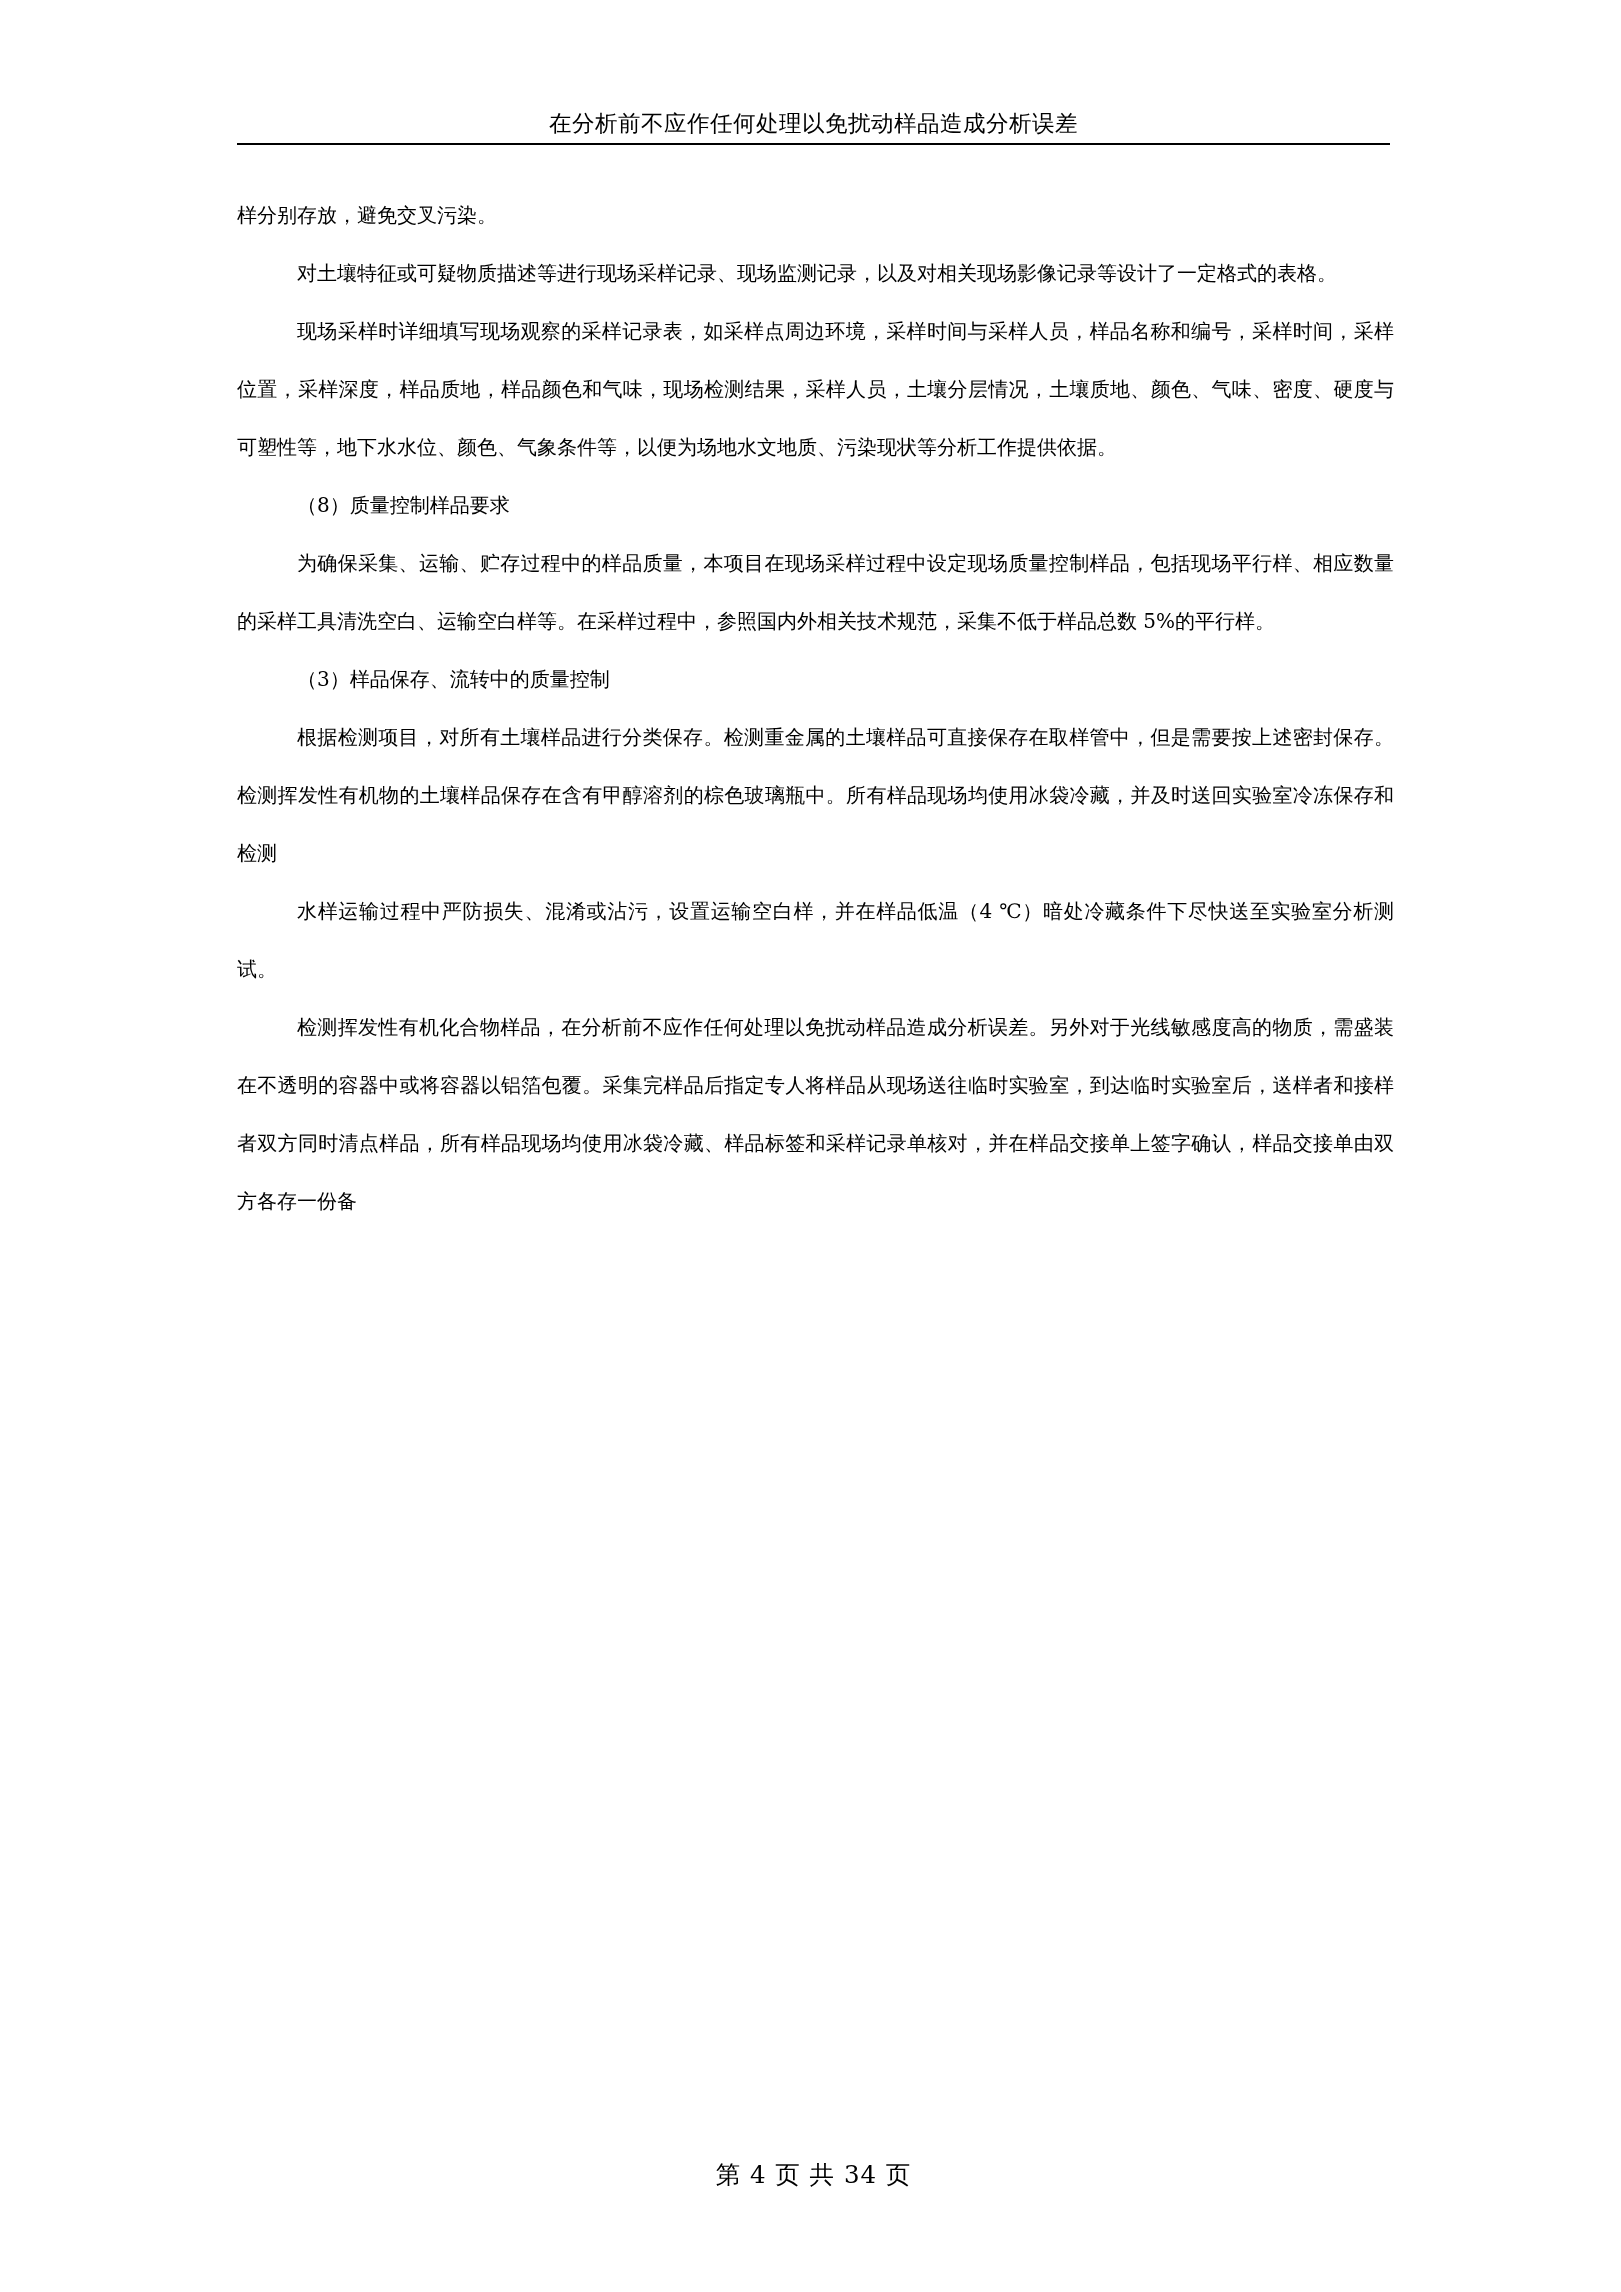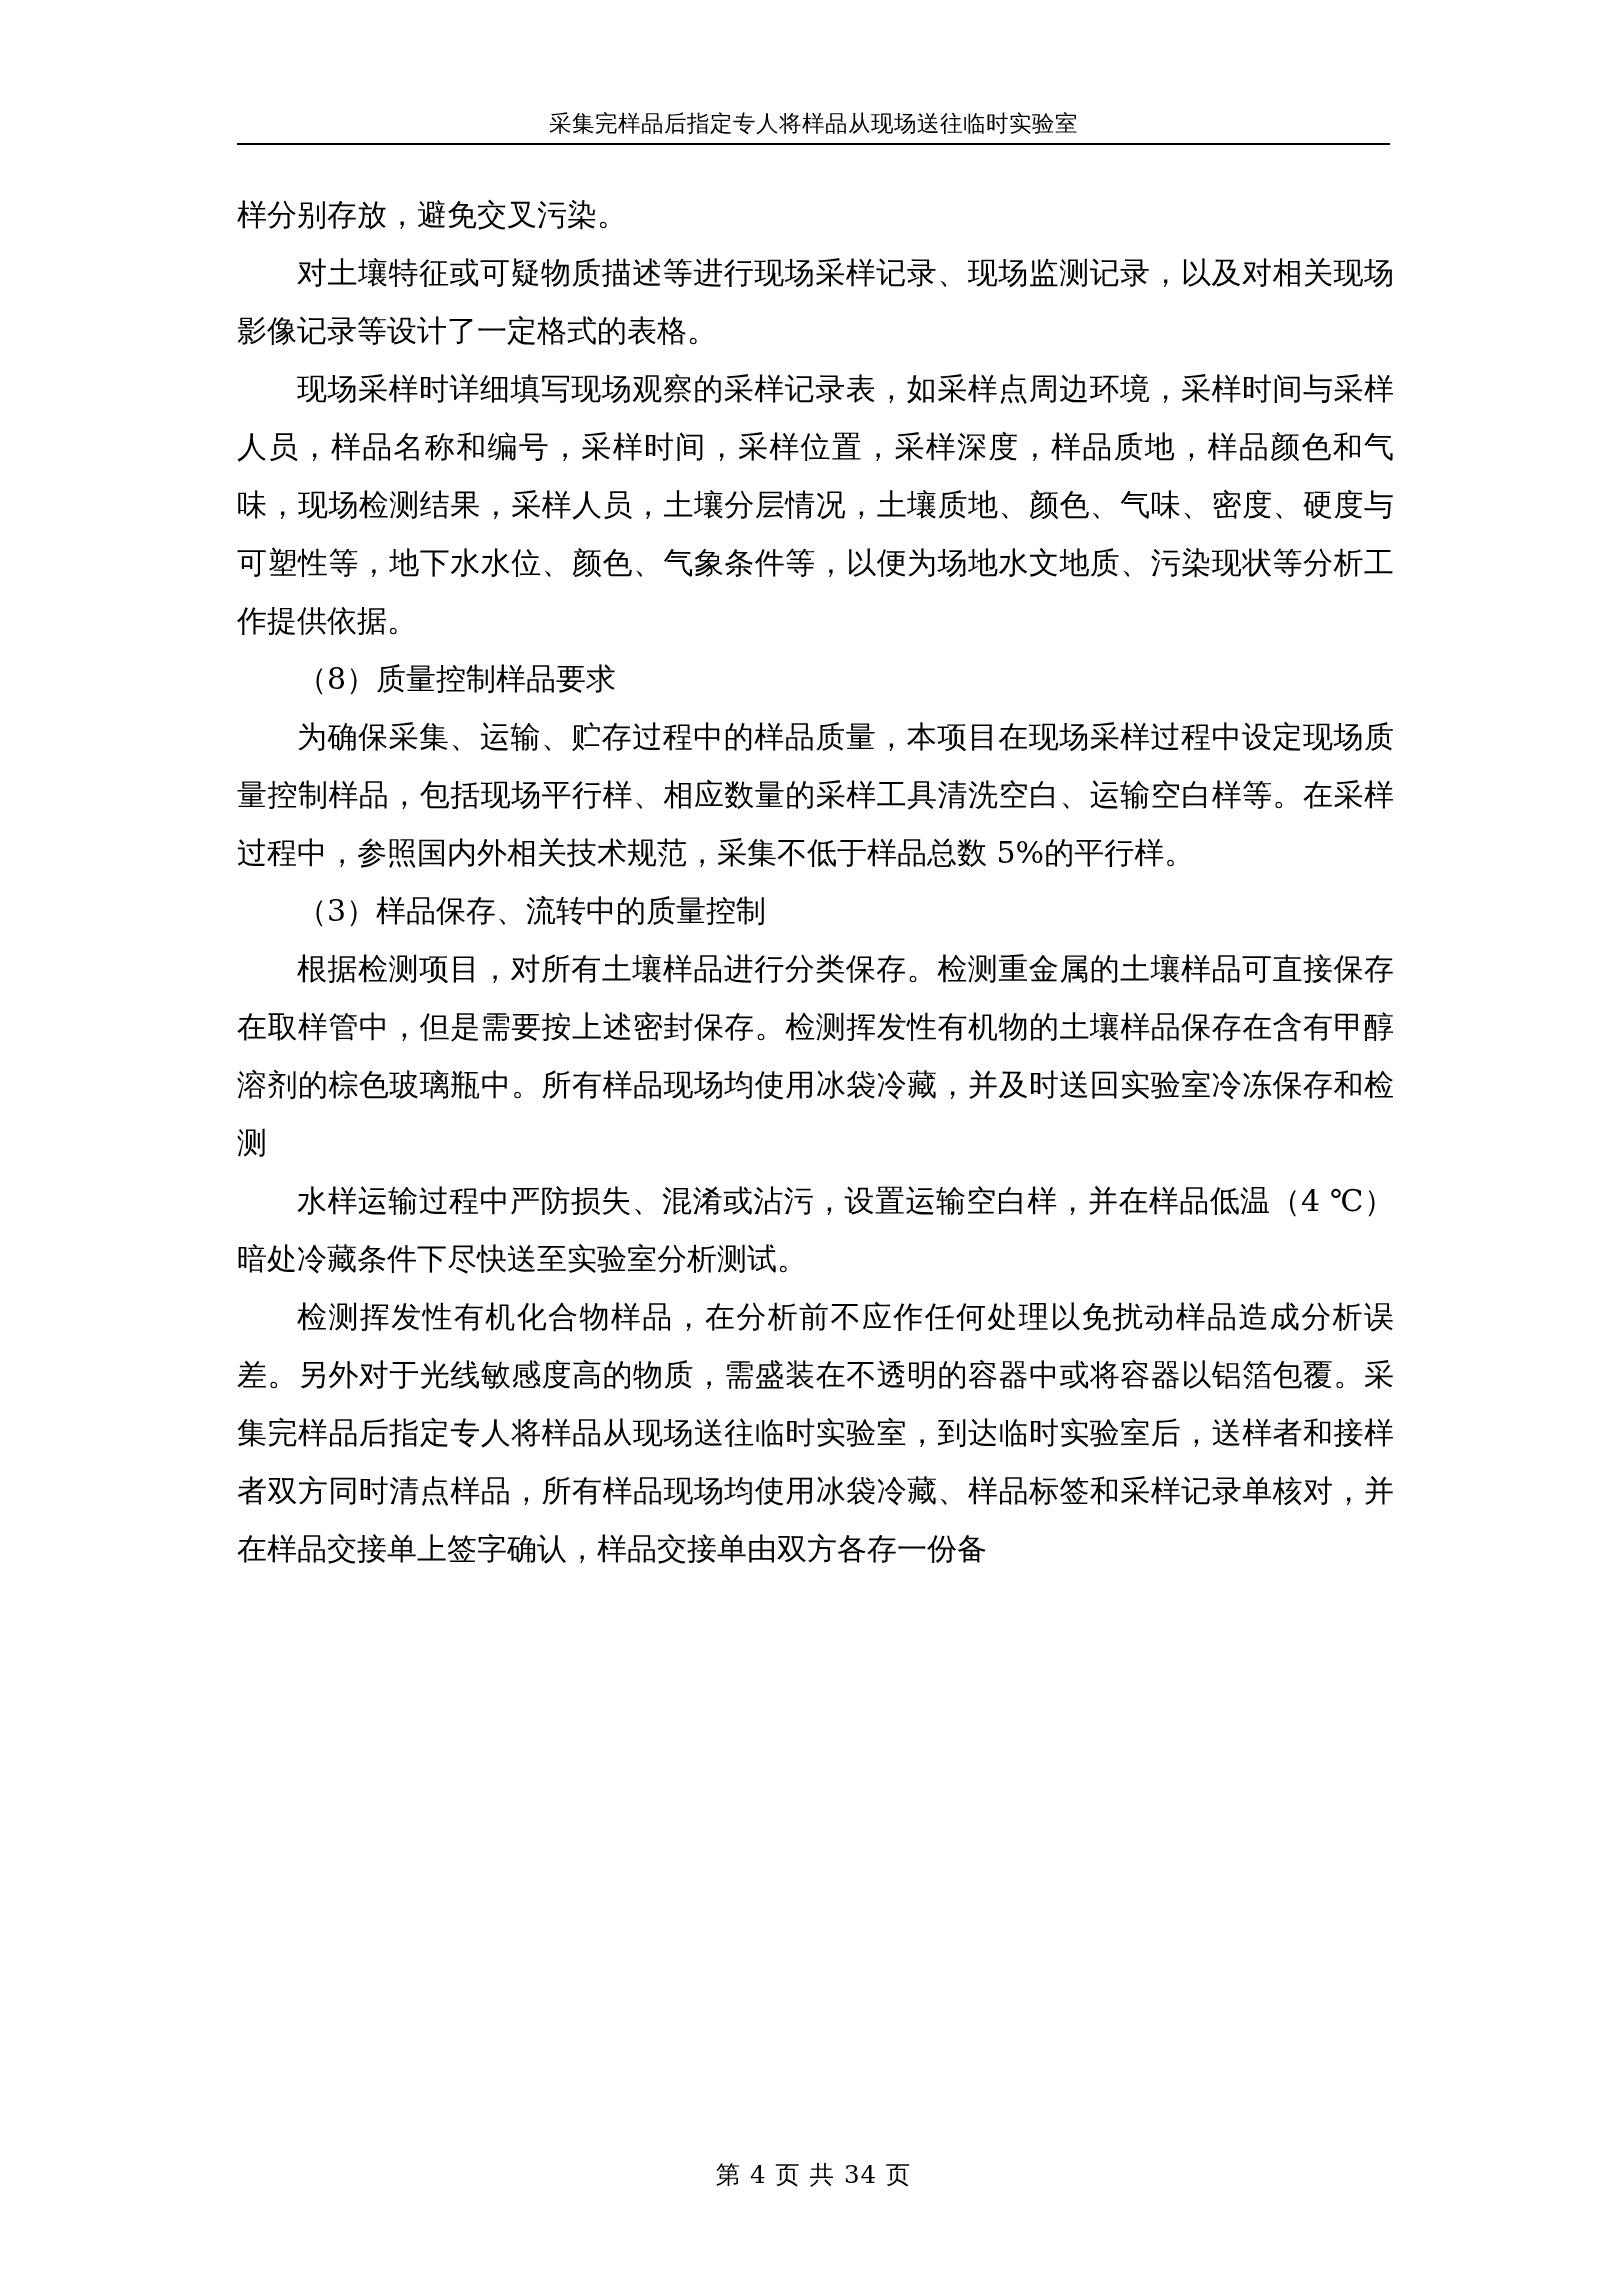--- a/index.html
+++ b/index.html
@@ -40,21 +40,21 @@
     top: 143px;
     width: 1153px;
     height: 0;
     border-top: 2.5px solid #000000;
   }
   .body-text {
     position: absolute;
     left: 237px;
     top: 186px;
     width: 1157px;
-    font-size: 30px;
+    font-size: 20px;
     line-height: 58px;
     text-align: justify;
     text-justify: inter-ideograph;
     color: #000;
   }
   .body-text p {
     margin: 0;
     padding: 0;
     text-indent: 0;
   }
@@ -71,21 +71,21 @@
     color: #000;
     letter-spacing: 1px;
     margin-top: 26px;
   }
 </style>
 </head>
 <body>
 
 <div class="page">
 
-  <div class="header">采集完样品后指定专人将样品从现场送往临时实验室</div>
+  <div class="header">在分析前不应作任何处理以免扰动样品造成分析误差</div>
   <div class="header-rule"></div>
 
   <div class="body-text">
     <p>样分别存放，避免交叉污染。</p>
     <p class="indent">对土壤特征或可疑物质描述等进行现场采样记录、现场监测记录，以及对相关现场影像记录等设计了一定格式的表格。</p>
     <p class="indent">现场采样时详细填写现场观察的采样记录表，如采样点周边环境，采样时间与采样人员，样品名称和编号，采样时间，采样位置，采样深度，样品质地，样品颜色和气味，现场检测结果，采样人员，土壤分层情况，土壤质地、颜色、气味、密度、硬度与可塑性等，地下水水位、颜色、气象条件等，以便为场地水文地质、污染现状等分析工作提供依据。</p>
     <p class="indent">（8）质量控制样品要求</p>
     <p class="indent">为确保采集、运输、贮存过程中的样品质量，本项目在现场采样过程中设定现场质量控制样品，包括现场平行样、相应数量的采样工具清洗空白、运输空白样等。在采样过程中，参照国内外相关技术规范，采集不低于样品总数 5%的平行样。</p>
     <p class="indent">（3）样品保存、流转中的质量控制</p>
     <p class="indent">根据检测项目，对所有土壤样品进行分类保存。检测重金属的土壤样品可直接保存在取样管中，但是需要按上述密封保存。检测挥发性有机物的土壤样品保存在含有甲醇溶剂的棕色玻璃瓶中。所有样品现场均使用冰袋冷藏，并及时送回实验室冷冻保存和检测</p>

